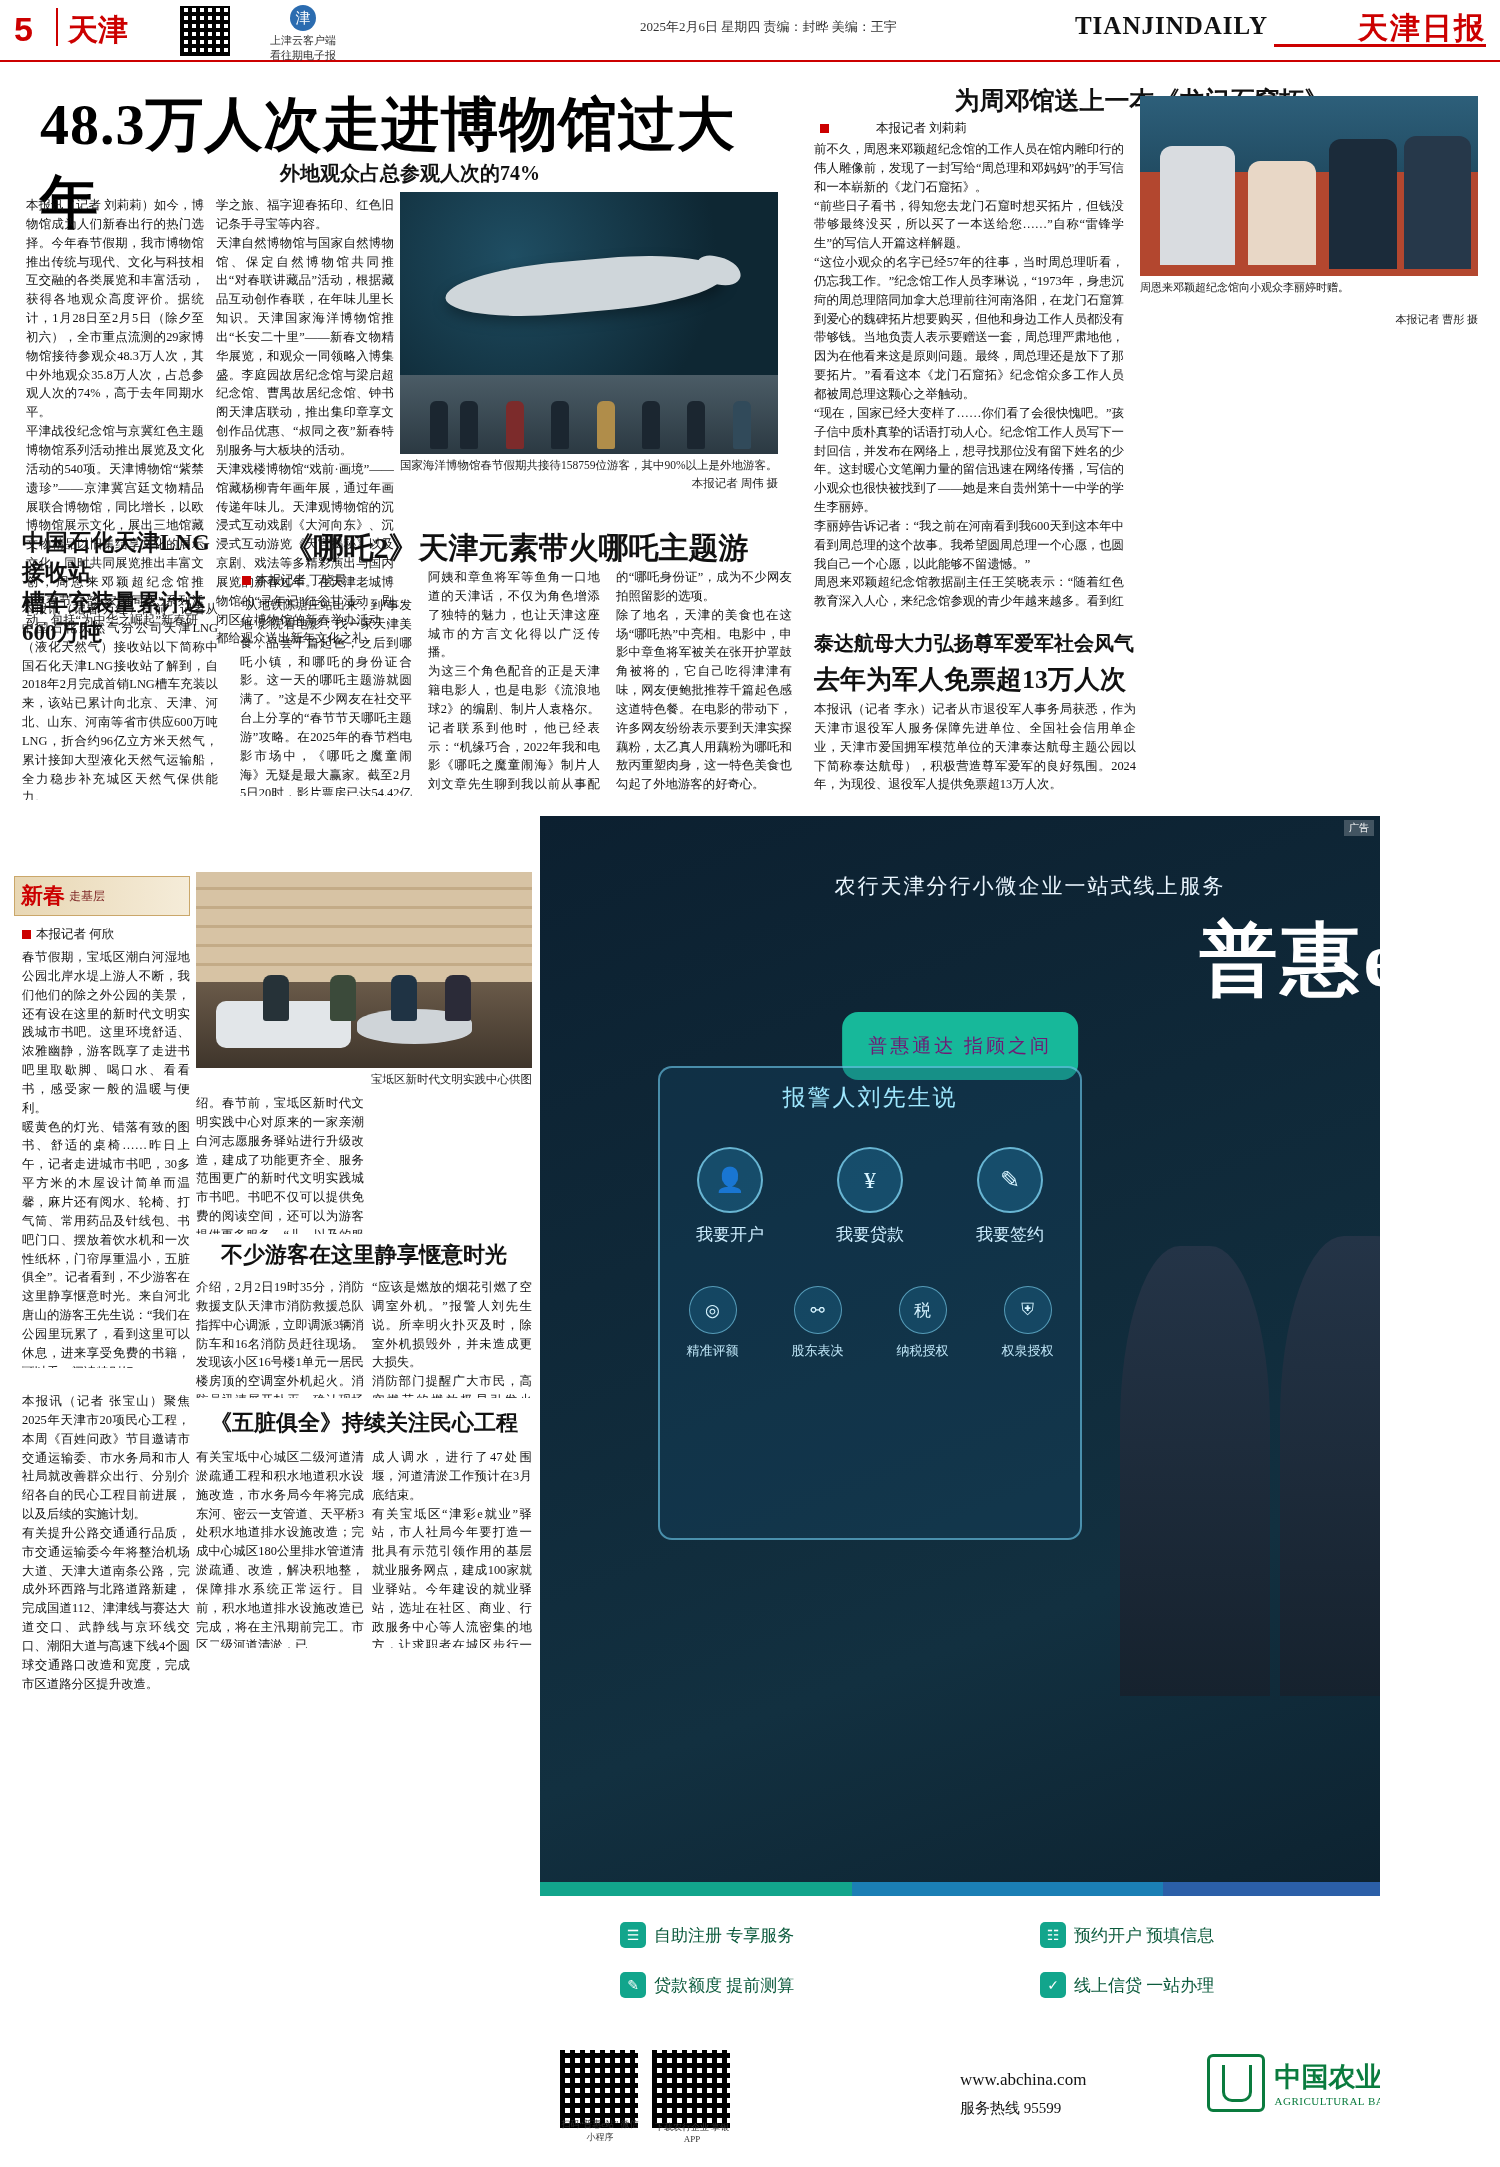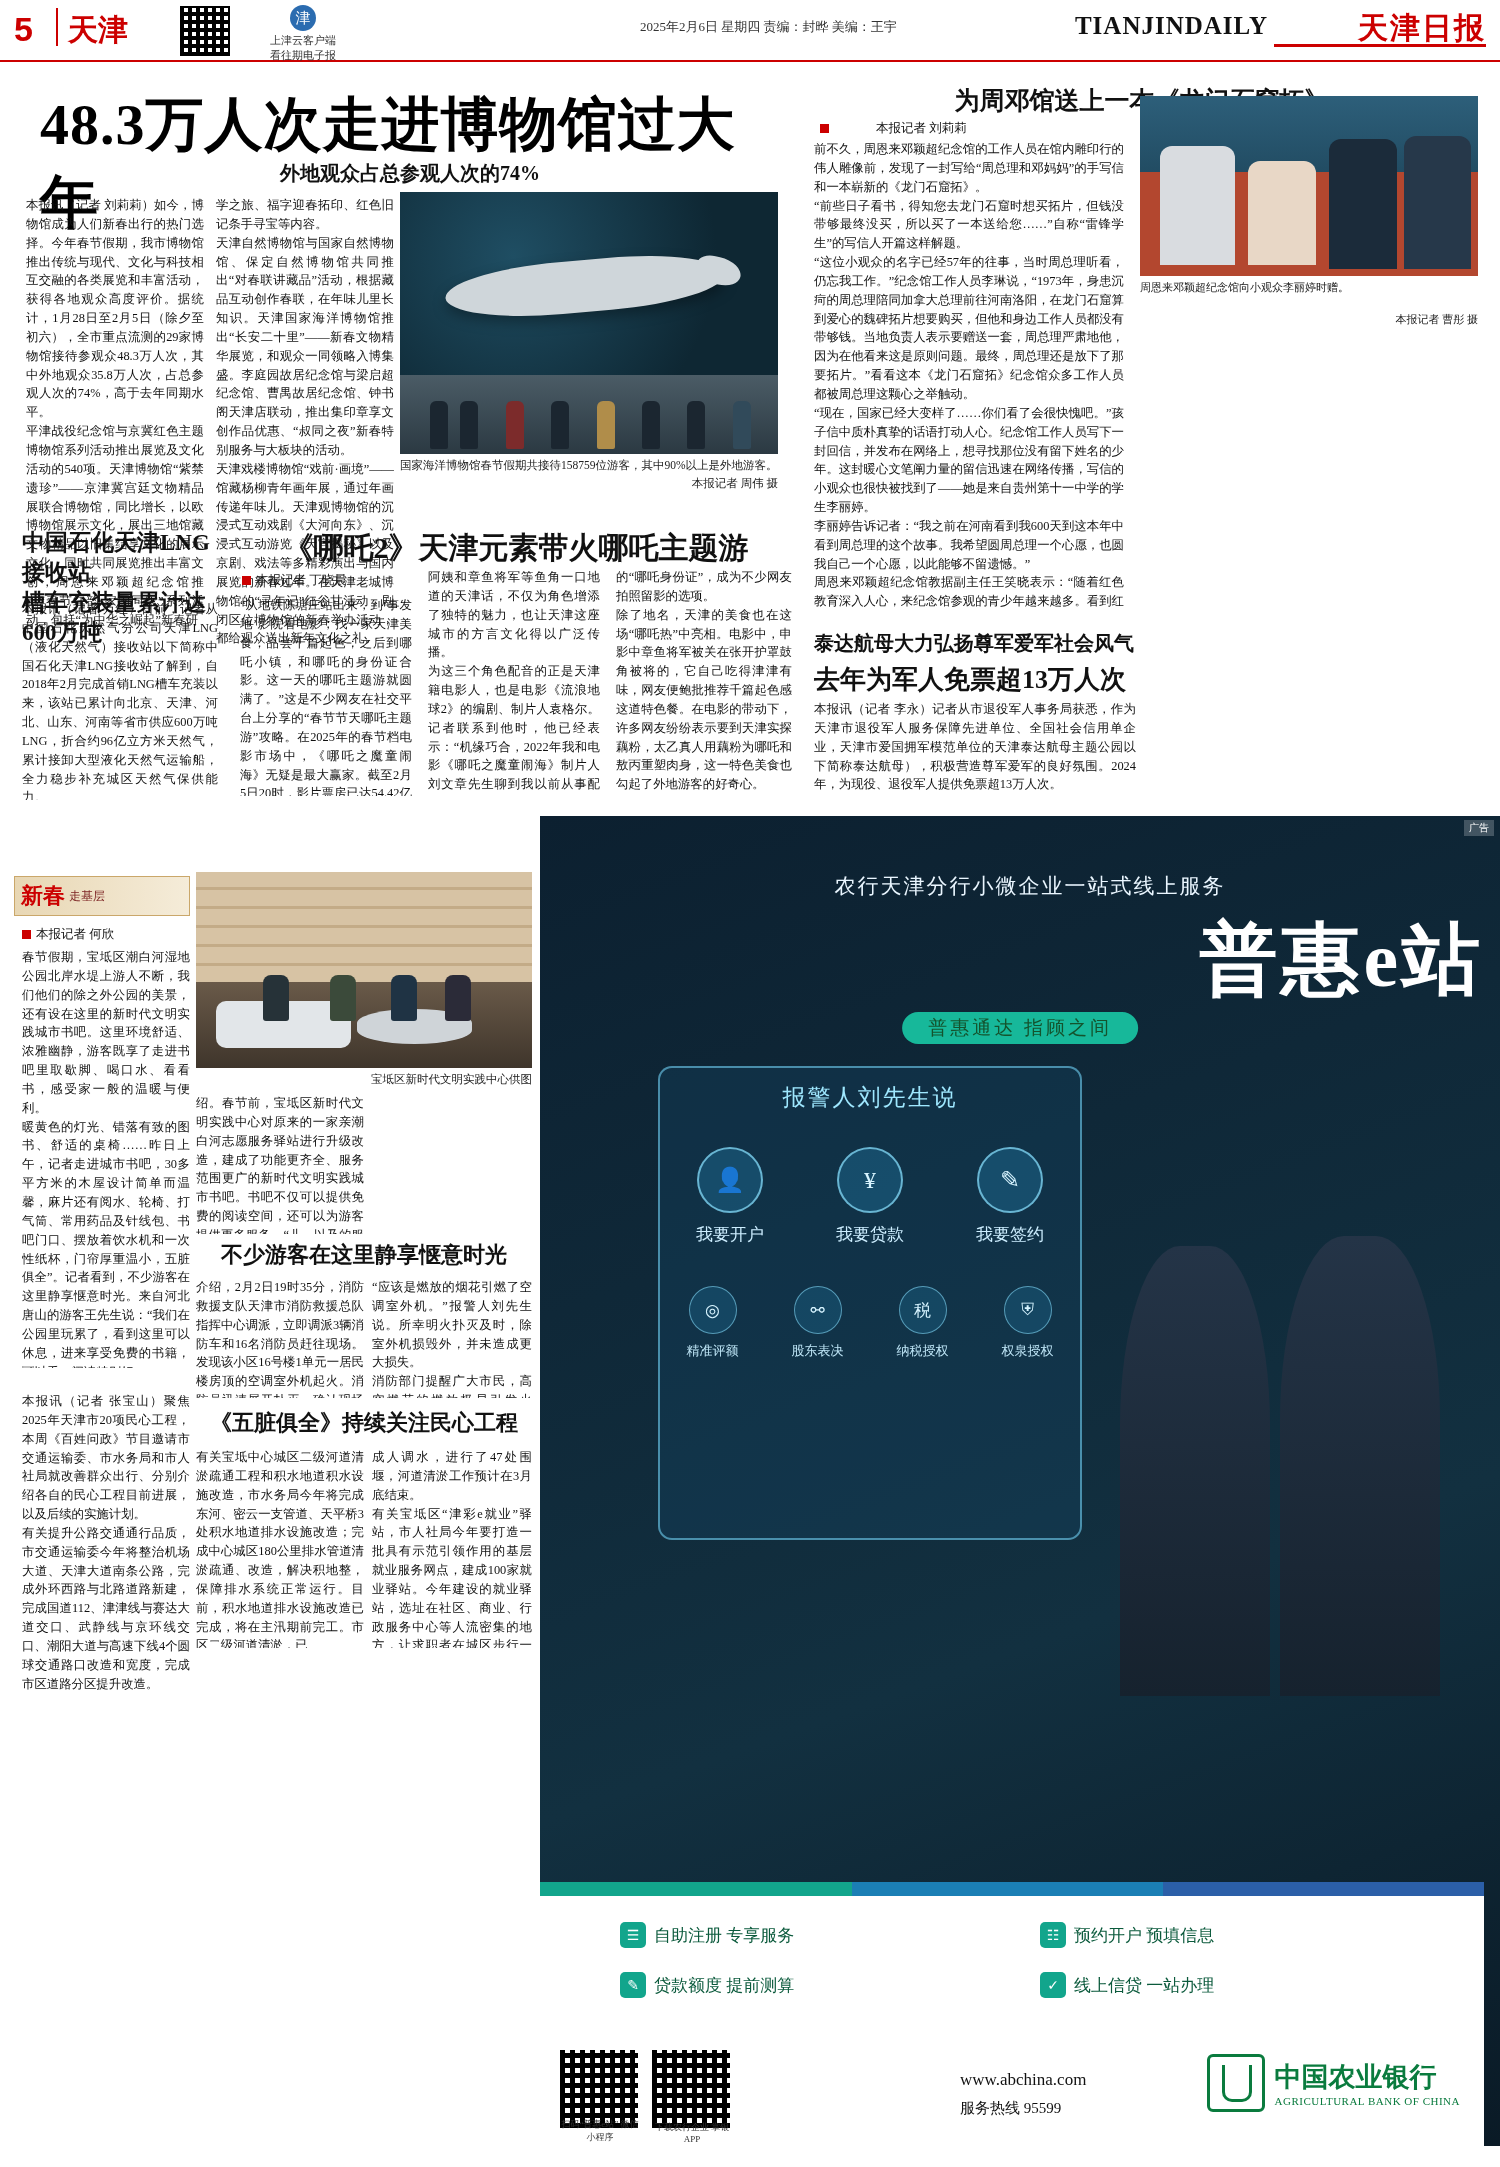--- a/index.html
+++ b/index.html
@@ -163,33 +163,33 @@
   .fw-c1 { position:absolute; left:196px; top:1278px; width:168px;}
   .fw-c2 { position:absolute; left:372px; top:1278px; width:160px;}
 
   .bx-head { position:absolute; left:196px; top:1408px; width:336px; text-align:center; font-size:22px; font-weight:bold;}
   .bx-c1 { position:absolute; left:196px; top:1448px; width:168px;}
   .bx-c2 { position:absolute; left:372px; top:1448px; width:160px;}
   .tj-c1 { position:absolute; left:22px; top:1392px; width:168px;}
 
   
   .ad {
-    position:absolute; left:540px; top:816px; width:960px; height:1330px;
+    position:absolute; left:540px; top:816px; width:840px; height:1330px;
     background:linear-gradient(160deg,#0c2030,#123040 60%,#0a1a26);
     overflow:hidden;
   }
   .ad-tag {
     position:absolute; right:6px; top:4px; font-size:10px; color:#fff;
     background:rgba(255,255,255,.22); padding:1px 5px;
   }
   .ad-sub1 { position:absolute; left:0; top:56px; width:944px; text-align:center; color:#eaf6ff; font-size:21px; letter-spacing:2px;margin-left:18px;}
   .ad-title { position:absolute; left:0; top:92px; width:944px; text-align:right; color:#fff; font-size:78px; font-weight:bold; letter-spacing:4px;}
   .ad-pill {
     position:absolute; left:50%; top:196px; transform:translateX(-50%);
-    background:#17b89a; color:#14532d; font-size:19px; padding:3px 26px; border-radius:16px; letter-spacing:3px;
+    background:#17b89a; color:#701a75; font-size:19px; padding:21px 26px; border-radius:16px; letter-spacing:3px;
   }
   .ad-panel {
     position:absolute; left:118px; top:250px; width:420px; height:470px;
     border:2px solid rgba(120,220,255,.55); border-radius:14px;
     background:rgba(20,70,100,.35);
   }
   .ad-panel-title { text-align:center; color:#9fe8ff; font-size:23px; margin-top:14px; letter-spacing:2px;}
   .ad-icons { display:flex; justify-content:space-around; margin-top:34px; }
   .ad-ico {
     width:62px;height:62px;border-radius:50%;

